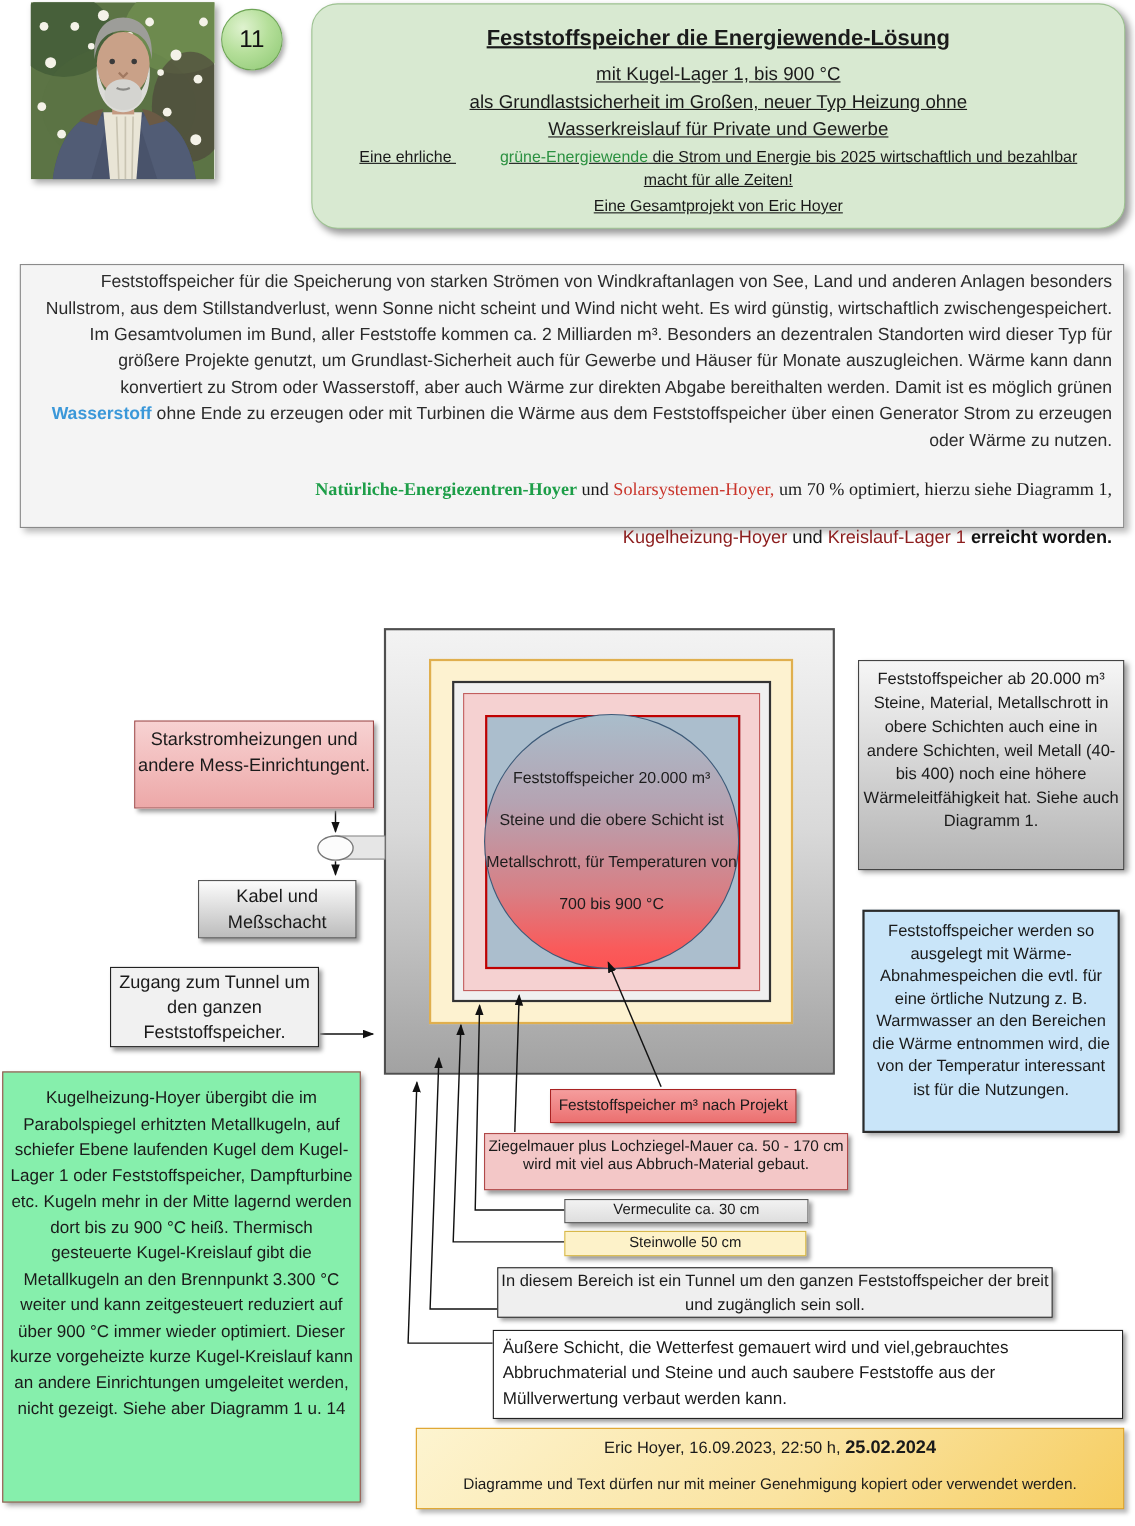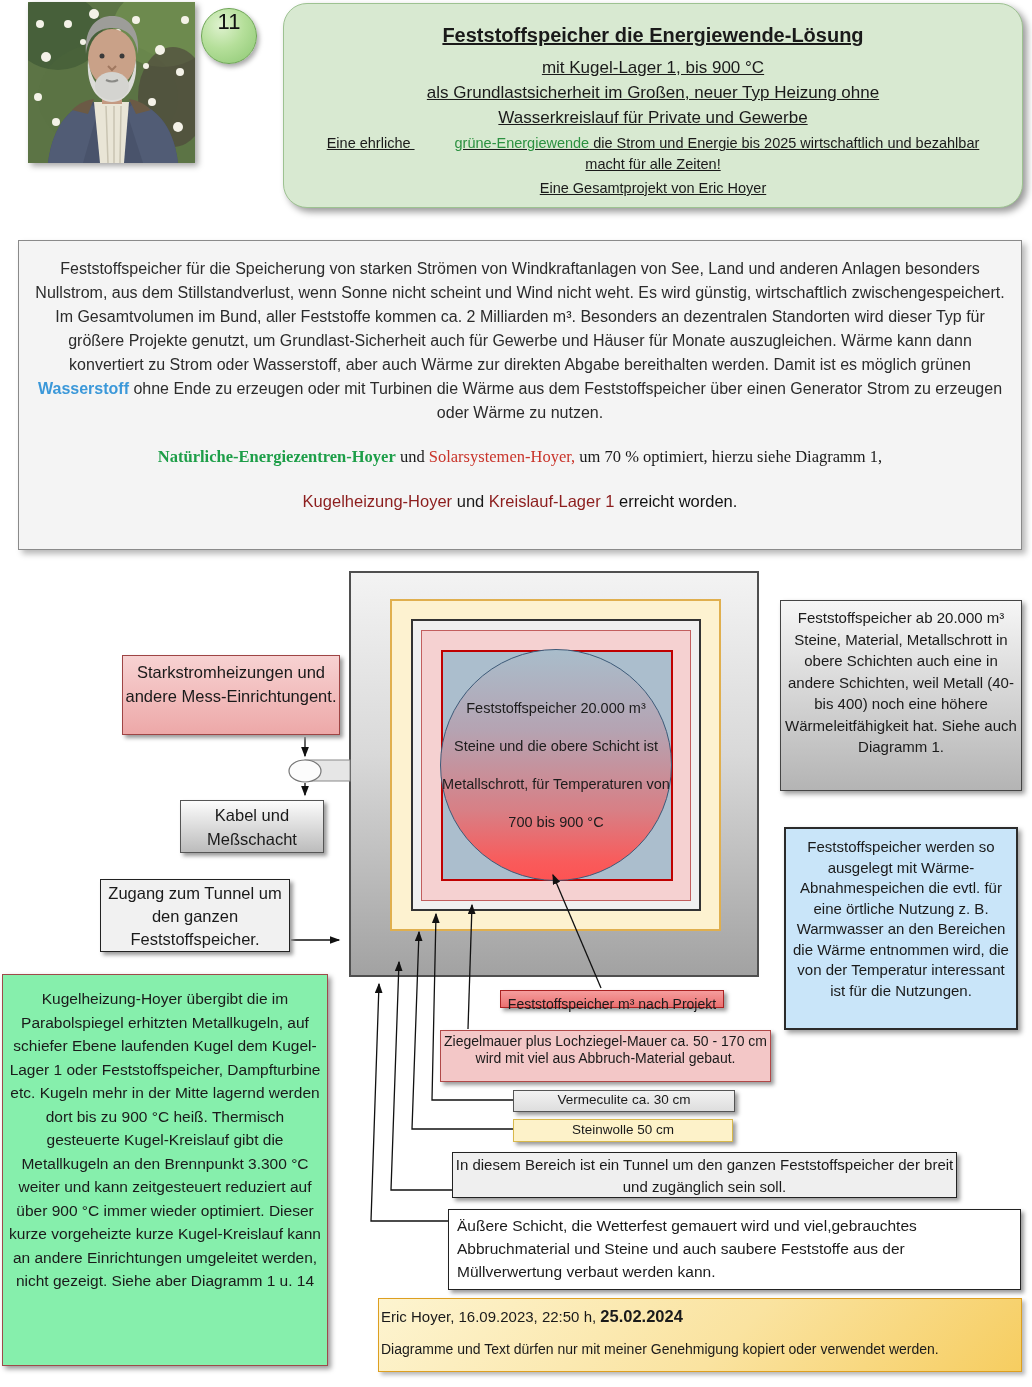--- a/index.html
+++ b/index.html
@@ -3,43 +3,43 @@
 <meta charset="utf-8">
 <style>
   html,body{margin:0;padding:0;background:#ffffff;}
   body{font-family:"Liberation Sans", sans-serif; color:#1a1a1a;}
   #canvas{position:relative;width:1032px;height:1387px;background:#ffffff;overflow:hidden;}
 
   
   .photo{position:absolute;left:28px;top:2px;width:167px;height:161px;box-shadow:3px 3px 6px rgba(0,0,0,.35);}
   .badge{position:absolute;left:201px;top:8px;width:54px;height:54px;border-radius:50%;
          background:radial-gradient(circle at 35% 30%, #dff2cf 0%, #b5df9a 45%, #8cc772 100%);
-         border:1px solid #6da455;display:flex;justify-content:center;
+         border:1px solid #6da455;display:flex;align-items:center;justify-content:center;
          font-size:22px;color:#111;box-shadow:2px 3px 5px rgba(0,0,0,.35);}
   .headerbox{position:absolute;left:283px;top:3px;width:740px;height:205px;border-radius:24px;
              background:#d8e9d1;border:1px solid #9dc291;box-shadow:4px 4px 7px rgba(0,0,0,.4);
              text-align:center;padding:14px 26px 0 26px;box-sizing:border-box;text-decoration:underline;}
   .headerbox .t1{font-size:20px;font-weight:bold;margin:6px 0 8px 0;}
   .headerbox .t2{font-size:17px;line-height:25px;}
   .headerbox .t3{font-size:14.5px;line-height:21px;margin-top:3px;}
   .green-inline{color:#2c9141;margin-left:40px;}
 
   
-  .intro{position:absolute;left:18px;top:240px;width:1004px;height:310px;background:#f4f4f4;
+  .intro{position:absolute;left:18px;top:240px;width:1004px;height:240px;background:#f4f4f4;
          border:1px solid #8a8a8a;box-shadow:4px 4px 6px #b9b9b9;box-sizing:border-box;
-         text-align:center;padding:16px 10px 0 10px;}
+         text-align:right;padding:4px 10px 0 10px;}
   .intro p{margin:0;}
   .intro .p1{font-size:16px;line-height:24px;color:#2b2b2b;}
   .intro .p2{font-size:16.5px;line-height:24px;margin-top:20px;font-family:Liberation Serif, serif;}
   .intro .p3{font-size:16.5px;line-height:24px;margin-top:20px;}
   .blue-inline{color:#3b98d9;font-weight:bold;}
   .green-bold{color:#1d9e48;font-weight:bold;}
   .red-inline{color:#c9342a;}
   .darkred-inline{color:#8c1d1d;}
-  .bold-black{font-weight:normal;color:#111;}
+  .bold-black{font-weight:bold;color:#111;}
 
   
   .layer{position:absolute;box-sizing:border-box;}
   .l-gray {left:349px;top:571px;width:410px;height:406px;background:linear-gradient(180deg,#f3f3f3 0%,#d9d9d9 45%,#a2a2a2 100%);border:2px solid #4f4f4f;}
   .l-yellow{left:390px;top:599px;width:331px;height:332px;background:#fdf2d0;border:2px solid #e0af4e;}
   .l-white{left:411px;top:619px;width:290px;height:292px;background:#f0f0f0;border:2px solid #333;}
   .l-pink {left:421px;top:630px;width:270px;height:271px;background:#f5d1d1;border:1px solid #c25e5e;}
   .l-core {left:441px;top:650px;width:232px;height:231px;background:#abbecd;border:2px solid #c00000;}
   .l-circle{left:440px;top:649px;width:232px;height:232px;border-radius:50%;
             background:linear-gradient(180deg,#a9bdcb 0%,#b5a3b2 35%,#d87f85 70%,#f95b5b 92%,#fd5353 100%);
@@ -54,34 +54,34 @@
   .b-kabel{left:180px;top:800px;width:144px;height:53px;background:linear-gradient(180deg,#fcfcfc,#bcbcbc);
            border:1px solid #555;box-shadow:3px 3px 4px #9a9a9a;font-size:16.5px;line-height:24px;padding-top:2px;}
   .b-zugang{left:100px;top:879px;width:190px;height:73px;background:#f1f1f1;border:1.5px solid #222;
             box-shadow:3px 3px 4px #9a9a9a;font-size:16.5px;line-height:23px;padding-top:2px;}
   .b-rightgray{left:780px;top:600px;width:242px;height:191px;background:linear-gradient(180deg,#f6f6f6,#b4b4b4);
                border:1.5px solid #444;box-shadow:3px 3px 5px #9a9a9a;font-size:15px;line-height:21.5px;padding:6px 4px;}
   .b-rightblue{left:784px;top:827px;width:234px;height:203px;background:#c9e5f9;border:2px solid #2b2b2b;
                box-shadow:3px 3px 5px #9a9a9a;font-size:15px;line-height:20.5px;padding:8px 4px;}
   .b-kugel{left:2px;top:974px;width:326px;height:392px;background:#86efac;border:1.5px solid #9e4a4a;
            box-shadow:3px 3px 5px #9a9a9a;font-size:15.5px;line-height:23.5px;padding:12px 4px;}
-  .b-speicherm3{left:500px;top:990px;width:224px;height:18px;background:linear-gradient(180deg,#f59d9d,#eb7070);
+  .b-speicherm3{left:500px;top:990px;width:224px;height:31px;background:linear-gradient(180deg,#f59d9d,#eb7070);
                 border:1px solid #a22;box-shadow:3px 3px 4px #9a9a9a;font-size:14px;line-height:27px;}
   .b-ziegel{left:440px;top:1030px;width:331px;height:52px;background:#f3c7c7;border:1px solid #b04848;
             box-shadow:3px 3px 4px #9a9a9a;font-size:14px;line-height:17px;padding-top:2px;}
   .b-vermeculite{left:513px;top:1090px;width:222px;height:22px;background:linear-gradient(180deg,#f2f2f2,#dedede);
                  border:1.5px solid #555;box-shadow:3px 3px 4px #9a9a9a;font-size:13.5px;line-height:18px;}
   .b-steinwolle{left:513px;top:1119px;width:220px;height:23px;background:#fdf2c9;border:1.5px solid #d8b84a;
                 box-shadow:3px 3px 4px #9a9a9a;font-size:13.5px;line-height:19px;}
   .b-tunnel{left:452px;top:1152px;width:505px;height:46px;background:#efefef;border:1.5px solid #222;
             box-shadow:3px 3px 4px #9a9a9a;font-size:15px;line-height:22px;padding-top:1px;}
   .b-aussen{left:448px;top:1209px;width:573px;height:81px;background:#ffffff;border:1.5px solid #222;
             box-shadow:3px 3px 4px #9a9a9a;font-size:15.5px;line-height:23px;text-align:left;padding:4px 8px;}
   .b-footer{left:378px;top:1298px;width:644px;height:74px;background:linear-gradient(135deg,#fdf4d0 0%,#fae3a0 55%,#f6cd60 100%);
-            border:1px solid #dd9f20;box-shadow:3px 3px 4px #b9b9b9;text-align:left;padding:8px 2px;overflow:hidden;}
+            border:1px solid #dd9f20;box-shadow:3px 3px 4px #b9b9b9;text-align:center;padding:8px 20px;overflow:hidden;}
   .b-footer .f1{font-size:15px;}
   .b-footer .f1 b{font-size:16.5px;}
   .b-footer .f2{font-size:14px;line-height:19px;margin-top:14px;}
 
   
   #arrows{position:absolute;left:0;top:0;z-index:6;pointer-events:none;}
 </style>
 </head>
 <body>
 

